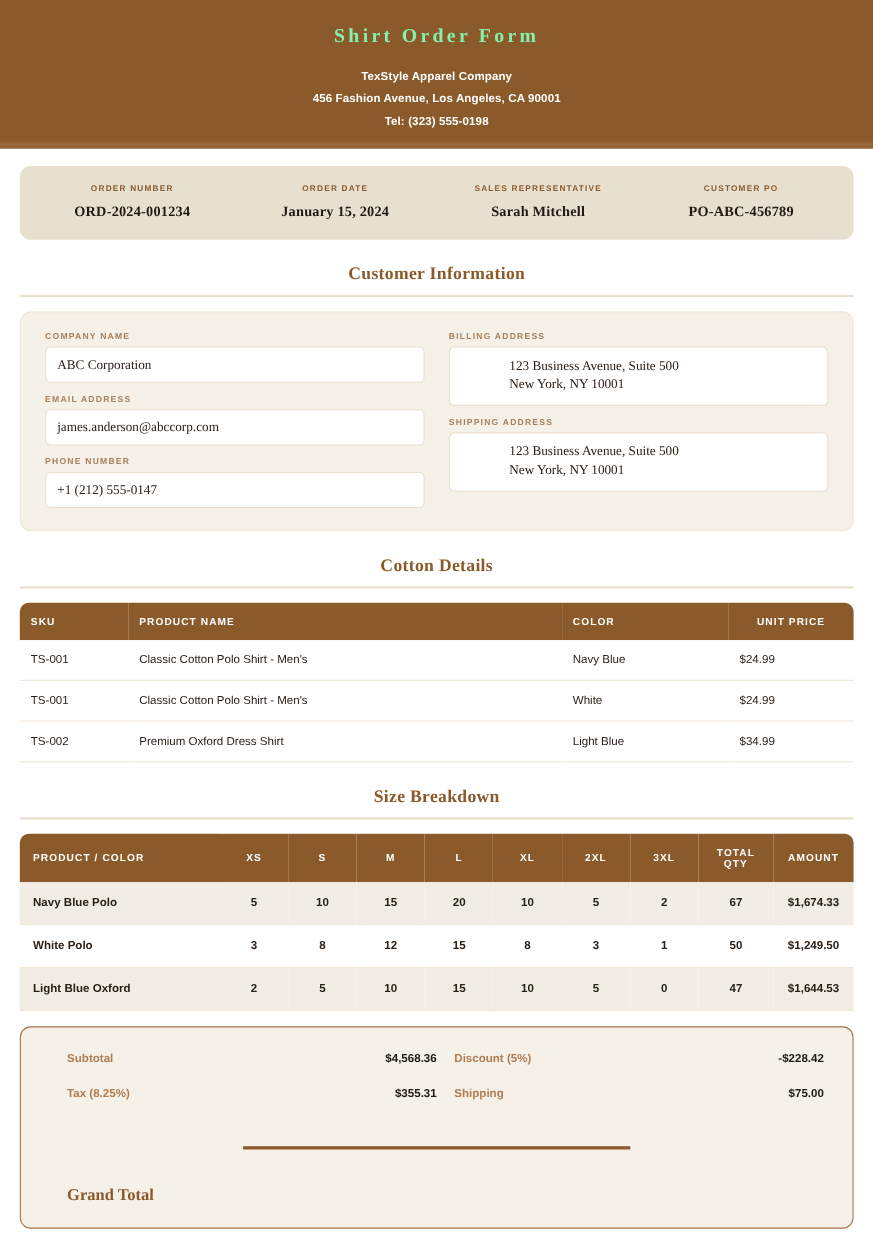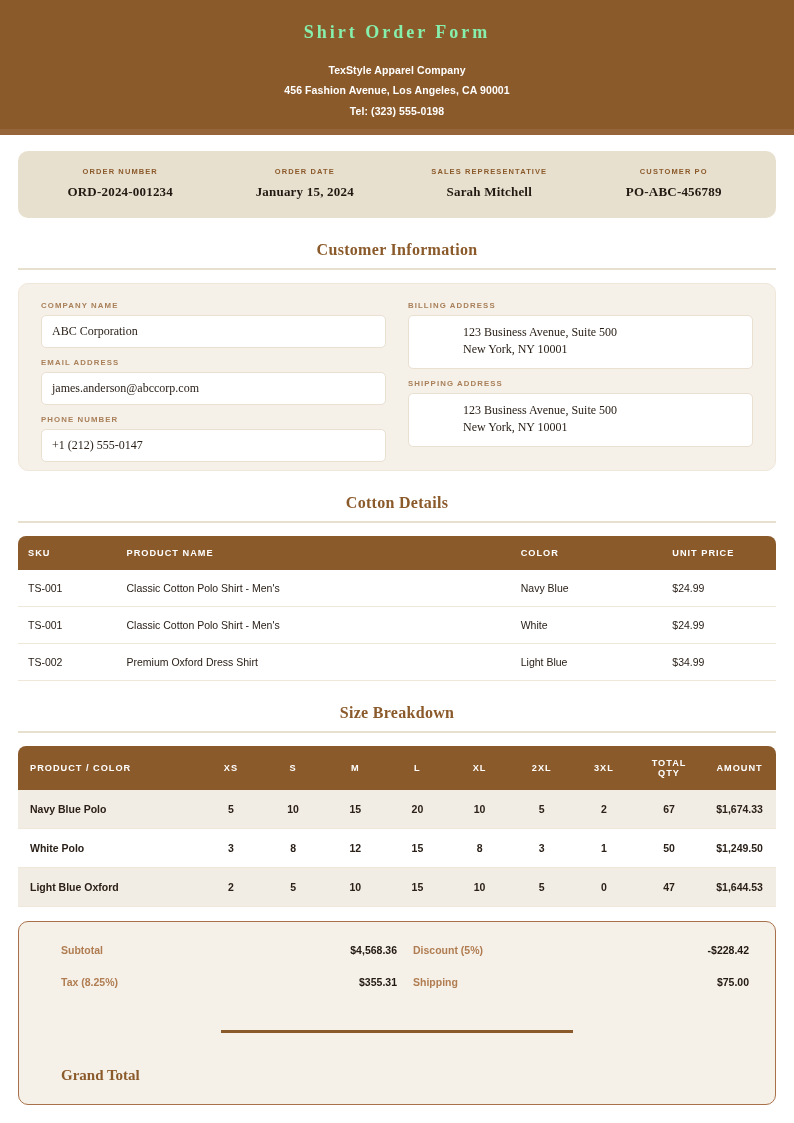--- a/index.html
+++ b/index.html
@@ -80,21 +80,21 @@
     background: #E8E0CF;
     margin: 9px 18px 0;
   }
 
   
   .cust-wrap { padding: 13px 18px 0; }
   .cust-panel {
     background: #F5F0E8;
     border: 1px solid #EFE7DA;
     border-radius: 10px;
-    padding: 17px 22px 8px;
+    padding: 17px 22px 20px;
     display: flex;
     gap: 22px;
   }
   .cust-col { flex: 1; }
   .field { margin-bottom: 10px; }
   .field:last-child { margin-bottom: 0; }
   .field-label {
     font-size: 7.8px;
     font-weight: bold;
     letter-spacing: 1.1px;
@@ -124,21 +124,21 @@
     color: #ffffff;
     font-size: 9.2px;
     font-weight: bold;
     letter-spacing: 1px;
     text-transform: uppercase;
     padding: 12px 10px;
     text-align: left;
     vertical-align: middle;
   }
   thead th:first-child { border-radius: 8px 0 0 0; }
-  thead th:last-child  { border-radius: 0 8px 0 0; }
+  thead th:last-child  { border-radius: 0 8px 0 0; text-align: center; }
 
   
   .tbl-products tbody td {
     padding: 12px 10px;
     font-size: 10.5px;
     color: #2b2119;
     border-bottom: 1px solid #EFE7DA;
     background: #ffffff;
   }
   .tbl-products col.c-sku   { width: 13%; }

